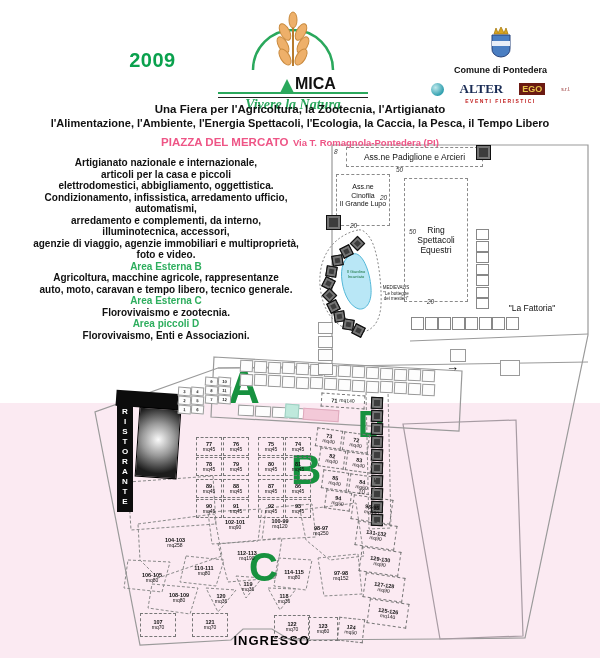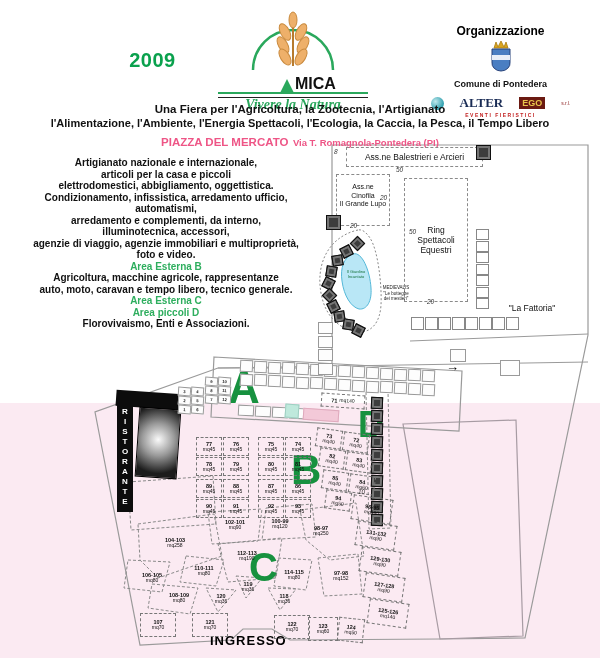--- a/index.html
+++ b/index.html
@@ -45,21 +45,21 @@
   #cinofila{left:336px;top:174px;width:54px;height:52px;font-size:7px;line-height:8.5px;padding-top:8px;white-space:pre-line;}
   #ring{left:404px;top:178px;width:64px;height:124px;font-size:8.5px;line-height:10px;padding-top:46px;white-space:pre-line;}
   #fattoria{left:490px;top:303px;width:84px;font-size:8.5px;text-align:center;}
   #medievalis{left:374px;top:285px;width:44px;font-size:4.5px;line-height:5.5px;text-align:center;white-space:pre-line;color:#222;}
   #pondlbl{left:341px;top:270px;width:30px;font-size:4px;line-height:4.5px;text-align:center;color:#14703a;white-space:pre-line;}
   #ristbar{left:117px;top:402px;width:16px;height:110px;background:#0c0c0c;display:flex;align-items:center;justify-content:center;}
   #ristbar span{writing-mode:vertical-rl;text-orientation:upright;color:#fff;font-size:8px;font-weight:bold;letter-spacing:1px;}
   #ristcap{left:116px;top:392px;width:66px;height:16px;background:#0c0c0c;transform:rotate(4deg);}
   #tent{left:137px;top:408px;width:40px;height:68px;transform:rotate(4deg);
         background:radial-gradient(circle at 50% 45%,#fafafa 0%,#9a9a9a 38%,#1c1c1c 80%);border:1px solid #000;}
-  #ingresso{left:210px;top:633px;width:100px;text-align:left;font-size:13px;font-weight:bold;letter-spacing:1px;color:#000;}
+  #ingresso{left:210px;top:633px;width:100px;text-align:right;font-size:13px;font-weight:bold;letter-spacing:1px;color:#000;}
   .letter{position:absolute;color:#17913f;font-weight:bold;line-height:1;}
   #la{left:228px;top:366px;font-size:44px;}
   #lb{left:291px;top:449px;font-size:42px;}
   #lc{left:249px;top:547px;font-size:40px;}
   #ld{left:358px;top:407px;font-size:36px;}
   
   .booth{position:absolute;box-sizing:border-box;display:flex;flex-direction:column;
          align-items:center;justify-content:center;color:#111;}
   .bcell{border:1px dashed #777;}
   .hcell{flex-direction:row;gap:2px;border:1px dashed #777;}
@@ -130,21 +130,20 @@
   </svg>
   <div class="name2">
       <span class="tri"></span>
       <span>MICA</span>
     </div>
   <div class="rule"></div>
   <div class="tagline">Vivere la Natura</div>
 </div>
 
 <div class="abs" id="org">
-  <div class="h">Organizzazione</div>
   <svg width="26" height="34" style="margin-top:2px">
     <polygon points="6,8 8,2 10,7 13,1 16,7 18,2 20,8" fill="#d9a520" stroke="#a97c12" stroke-width="0.8"></polygon>
     <path d="M4,9 h18 v13 a9,8 0 0 1 -9,9 a9,8 0 0 1 -9,-9 Z" fill="#4a7ec2" stroke="#27427a" stroke-width="1"></path>
     <rect x="4" y="15" width="18" height="5" fill="#e8eef8"></rect>
   </svg>
   <div class="commune">Comune di Pontedera</div>
   <div class="alterego">
     <span class="dot"></span>
     <span class="an">ALTER</span>
     <span class="ae">EGO</span>
@@ -167,25 +166,26 @@
 Condizionamento, infissistica, arredamento ufficio,
 automatismi,
 arredamento e complementi, da interno,
 illuminotecnica, accessori,
 agenzie di viaggio, agenzie immobiliari e multiproprietà,
 foto e video.</div>
   <div class="t">Area Esterna B</div>
   <div class="b">Agricoltura, macchine agricole, rappresentanze
 auto, moto, caravan e tempo libero, tecnico generale.</div>
   <div class="t">Area Esterna C</div>
+  <div class="b">Florovivaismo e zootecnia.</div>
   <div class="t">Area piccoli D</div>
   <div class="b">Florovivaismo, Enti e Associazioni.</div>
 </div>
 
-<div class="abs dashbox" id="balestrieri">Ass.ne Balestrieri e Arcieri</div>
+<div class="abs dashbox" id="balestrieri">Ass.ne Padiglione e Arcieri</div>
 <div class="abs dashbox" id="cinofila">Ass.ne
 Cinofila
 Il Grande Lupo</div>
 <div class="abs dashbox" id="ring">Ring
 Spettacoli
 Equestri</div>
 <div class="abs" id="fattoria">"La Fattoria"</div>
 <div class="abs" id="medievalis">MEDIEVALIS
 "Le botteghe
 dei mestieri"</div>

